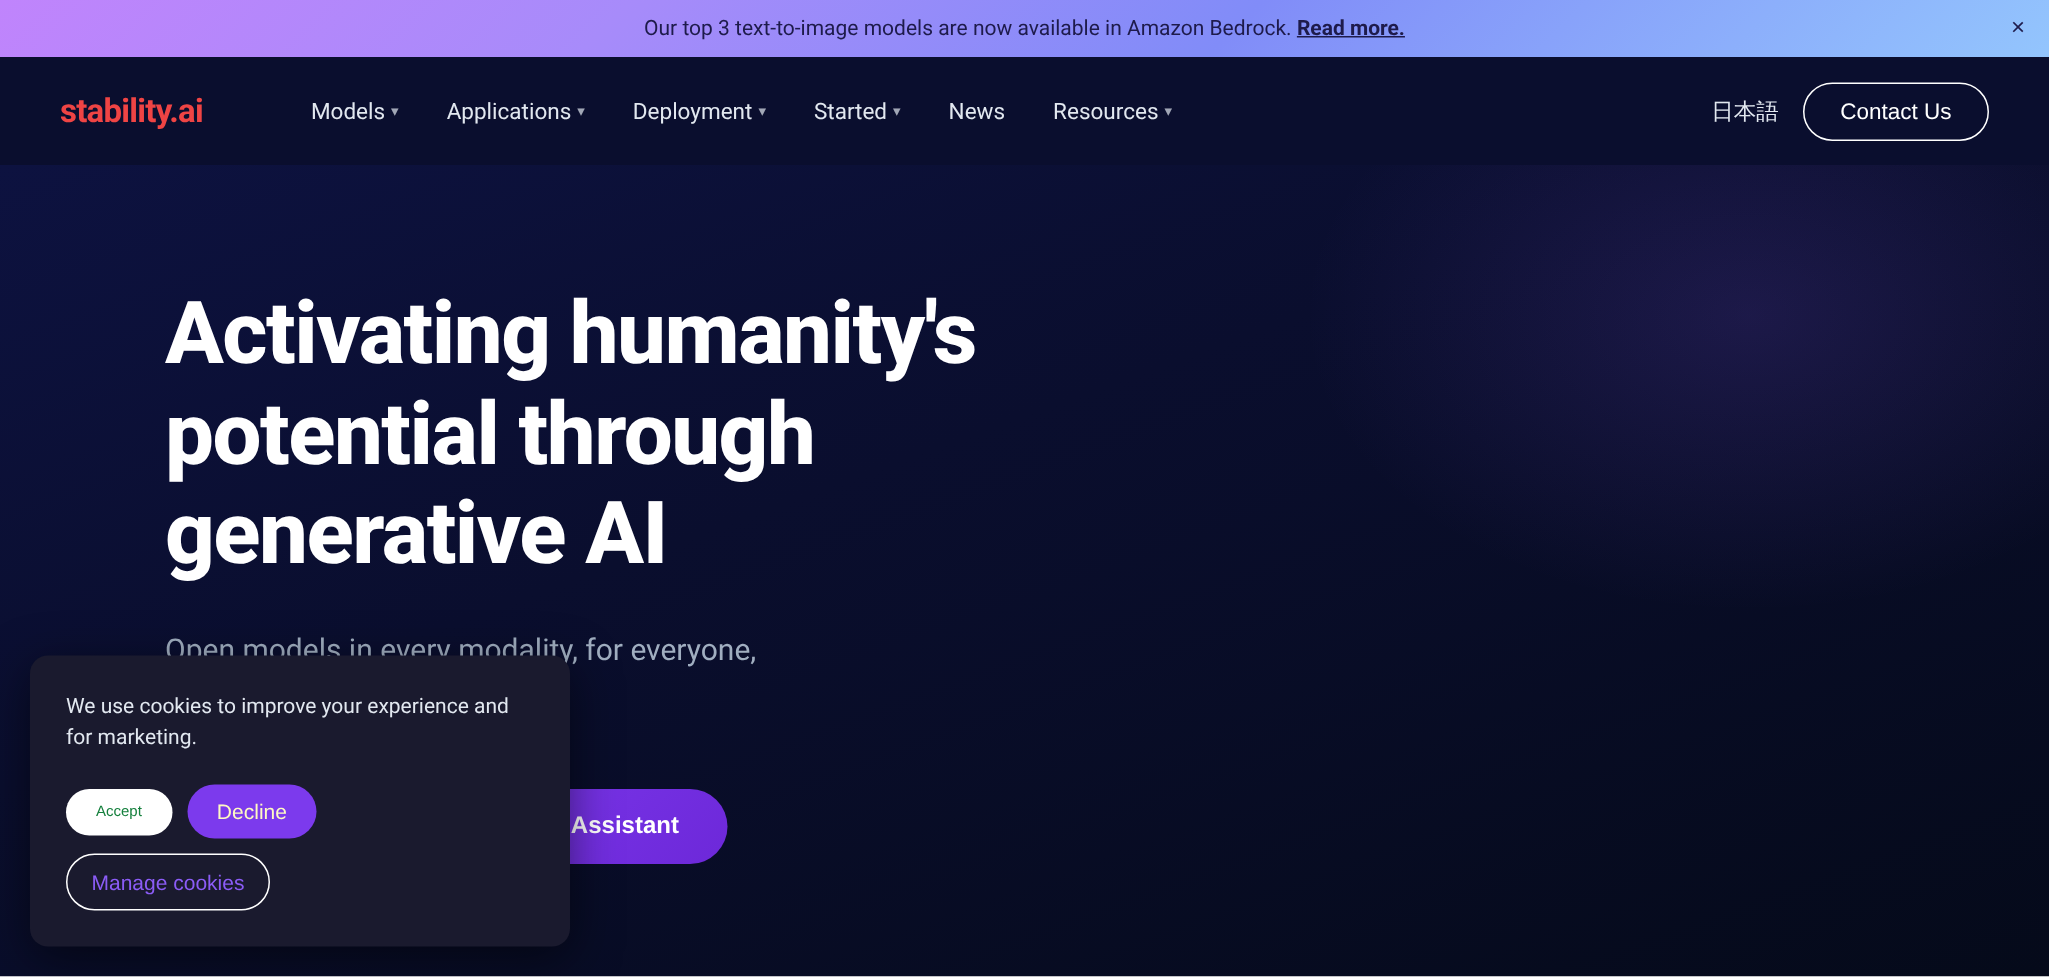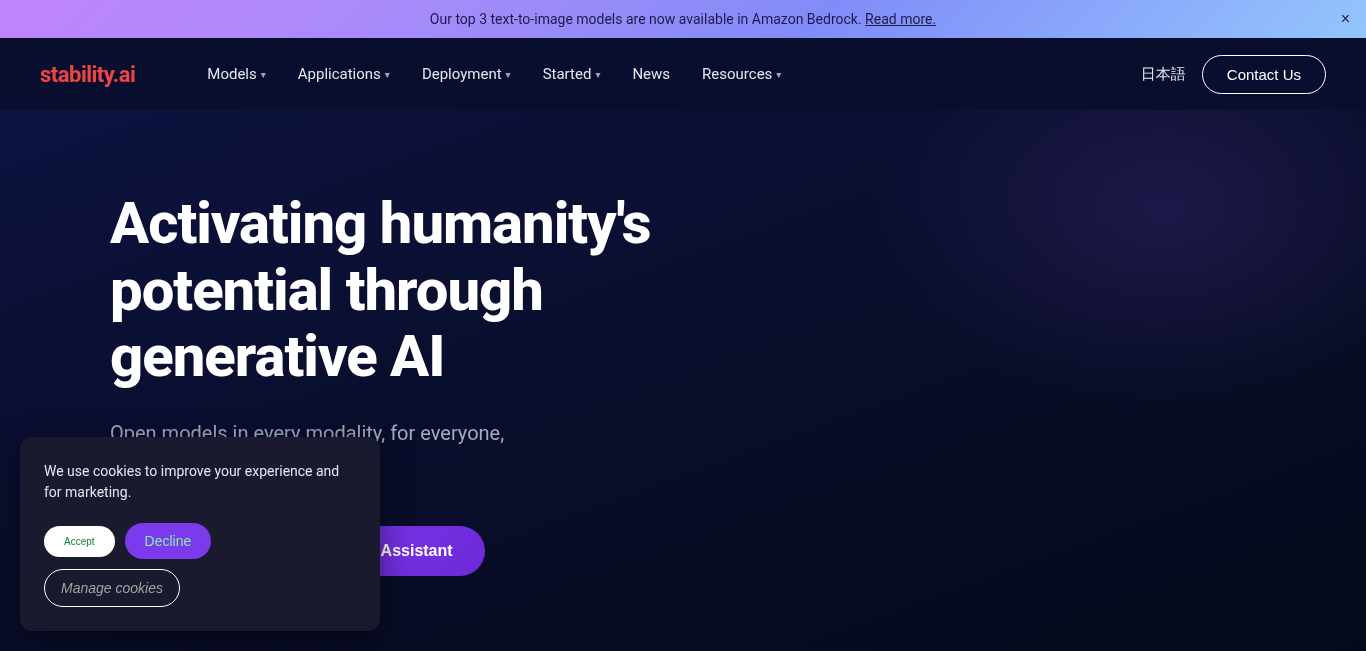--- a/index.html
+++ b/index.html
@@ -25,21 +25,21 @@
       color: #1e1b4b;
       position: relative;
       min-height: 38px;
       display: flex;
       align-items: center;
       justify-content: center;
     }
 
     .announcement-bar a {
       color: #1e1b4b;
-      font-weight: 400;
+      font-weight: 700;
       text-decoration: underline;
       text-align: right;
     }
 
     .announcement-close {
       position: absolute;
       right: 16px;
       top: 50%;
       transform: translateY(-50%);
       cursor: pointer;
@@ -223,39 +223,38 @@
       border: none;
       padding: 10px 20px;
       border-radius: 50px;
       font-size: 10px;
       font-weight: 400;
       cursor: pointer;
     }
 
     .btn-decline {
       background: #7c3aed;
-      color: #86efac;
+      color: #fef9c3;
       border: none;
       padding: 10px 20px;
       border-radius: 50px;
       font-size: 14px;
       font-weight: 500;
       cursor: pointer;
     }
 
     .btn-manage-cookies {
       background: transparent;
-      color: #a3a3a3;
+      color: #8b5cf6;
       border: 1.5px solid #ffffff;
       padding: 10px 16px;
       border-radius: 50px;
       font-size: 14px;
       font-weight: 500;
       cursor: pointer;
-      font-style: italic;
     }
   </style>
 </head>
 <body>
 
 <div class="announcement-bar">
   <span>
     <span>Our top 3 text-to-image models are now available in Amazon Bedrock.</span>
     <a href="#">Read more.</a>
   </span>

